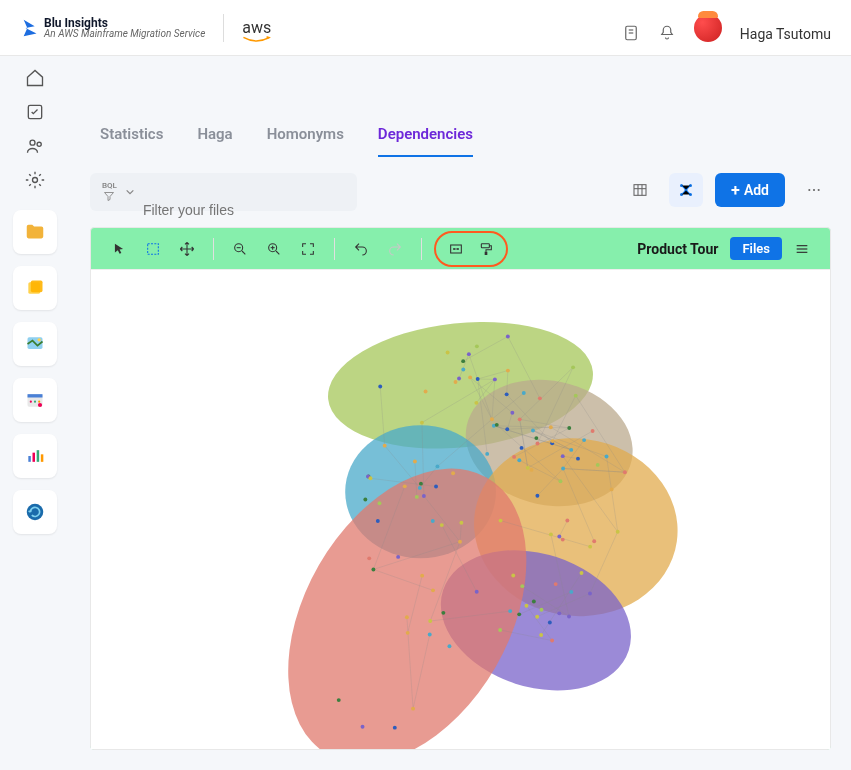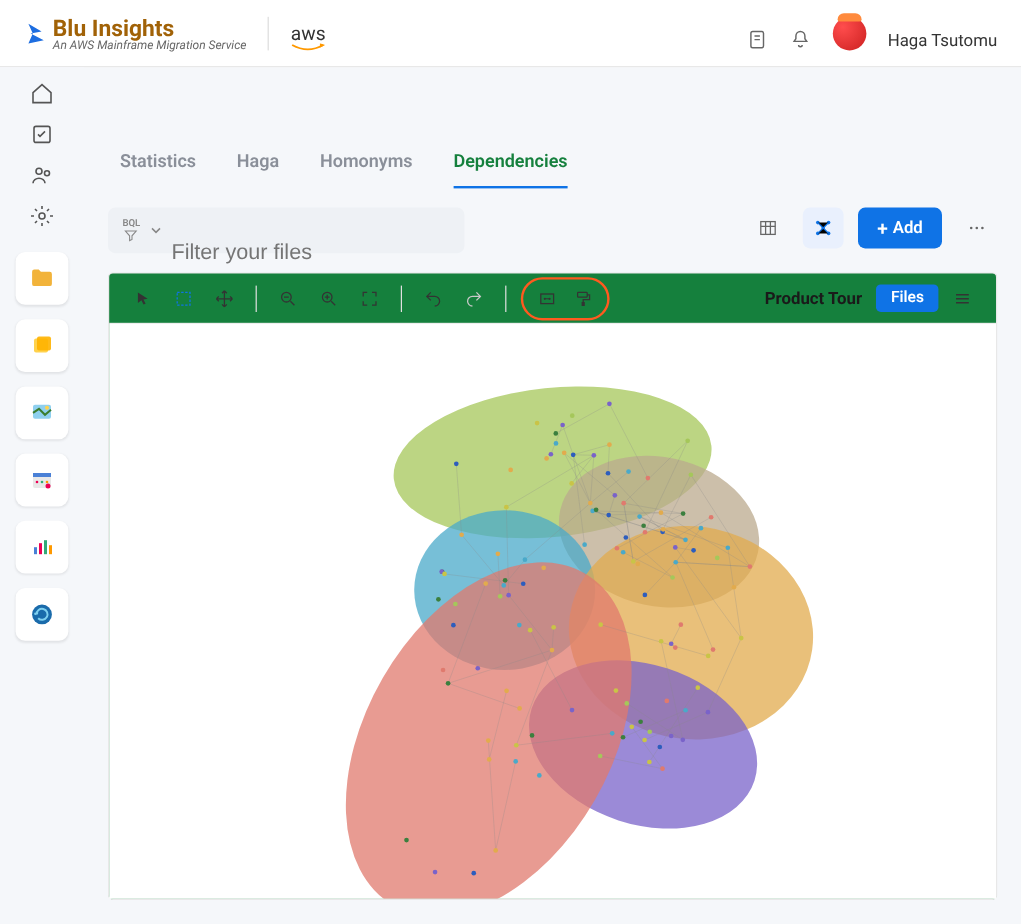--- a/index.html
+++ b/index.html
@@ -2,52 +2,52 @@
 <html><head>
   <meta charset="utf-8">
   <style>
     * { box-sizing: border-box; margin: 0; padding: 0; }
     body { font-family: -apple-system, BlinkMacSystemFont, "Segoe UI", Roboto, sans-serif; background: #f5f7fa; color: #1a1a1a; width:851px; height:770px; overflow:hidden; }
     
     .header { background:#fff; height:56px; display:flex; align-items:center; padding:0 20px; border-bottom:1px solid #e8e8e8; justify-content:space-between; }
     .header-left { display:flex; align-items:center; gap:12px; }
     .logo-group { display:flex; align-items:center; gap:2px; }
     .logo-icon { width:22px; height:22px; color:#0f73e6; }
-    .logo-text { font-weight:700; font-size:19px; color:#a16207; }
+    .logo-text { font-weight:700; font-size:12px; color:#0f172a; }
     .logo-sub { font-size:10px; color:#666; margin-top:-2px;font-style:italic; }
     .divider-v { width:1px; height:28px; background:#ddd; margin:0 6px; }
     .aws-logo { font-weight:400; font-size:16px; color:#333; position:relative; }
     .aws-smile { position:absolute; left:0; right:0; bottom:-6px; }
     .header-right { display:flex; align-items:flex-end; gap:18px; }
     .header-icon { color:#666; cursor:pointer; }
     .avatar { width:28px; height:28px; border-radius:50%; background:radial-gradient(circle at 30% 30%, #ff4d4d, #cc2020); position:relative; }
     .avatar::before { content:""; position:absolute; top:-3px; left:4px; right:4px; height:7px; background:#ff8a3d; border-radius:6px 6px 2px 2px; }
     .user-name { font-size:14px; color:#333; }
     
     .main { display:flex; height:calc(100% - 56px); }
     .left-rail { width:70px; background:#f5f7fa; padding:12px 0; display:flex; flex-direction:column; align-items:center; gap:4px; }
     .rail-group1 { display:flex; flex-direction:column; gap:14px; margin-bottom:16px; }
     .rail-icon { color:#555; cursor:pointer; }
     .rail-card { width:44px; height:44px; border-radius:8px; background:#fff; display:flex; align-items:center; justify-content:center; box-shadow:0 1px 2px rgba(0,0,0,0.08); margin-bottom:8px; cursor:pointer; font-size:18px; }
     
     .content { flex:1; padding:10px 20px 20px 20px; overflow:hidden; display:flex; flex-direction:column; }
     .tabs { display:flex; gap:34px; padding:10px 0 0 10px; }
     .tab { font-size:15px; font-weight:600; color:#8a8f99; padding:6px 0 12px 0; cursor:pointer; border-bottom:2px solid transparent;margin-top:43px; }
-    .tab.active { color:#15803d; border-bottom-color:#0f73e6; }
+    .tab.active { color:#6d28d9; border-bottom-color:#0f73e6; }
     
     .toolbar { display:flex; align-items:flex-start; gap:12px; margin:16px 0; }
     .filter-wrap { flex:1; background:#eef1f5; border-radius:6px; height:38px; display:flex; align-items:center; padding:0 12px; gap:8px; max-width:490px; }
     .bql { font-size:8px; color:#888; font-weight:600; }
     .filter-icon { color:#888; }
-    .filter-input { border:none; background:transparent; outline:none; font-size:18px; color:#0f766e; flex:1;margin-top:36px; }
+    .filter-input { border:none; background:transparent; outline:none; font-size:14px; color:#0f766e; flex:1;margin-top:36px; }
     .tool-btn { width:34px; height:34px; border-radius:6px; display:flex; align-items:center; justify-content:center; cursor:pointer; color:#666; }
     .tool-btn.primary-light { background:#e9f0fd; color:#0f73e6; }
     .add-btn { background:#0f73e6; color:#fff; border-radius:6px; padding:0 16px; height:34px; display:flex; align-items:center; gap:4px; font-weight:600; font-size:14px; cursor:pointer; }
     
-    .panel { background:#15803d; border:1px solid #e8e8e8; border-radius:4px; flex:1; display:flex; flex-direction:column; min-height:0; }
+    .panel { background:#86efac; border:1px solid #e8e8e8; border-radius:4px; flex:1; display:flex; flex-direction:column; min-height:0; }
     .panel-toolbar { height:42px; border-bottom:1px solid #eee; display:flex; align-items:center; padding:0 14px; gap:6px; }
     .ptool { width:28px; height:28px; display:flex; align-items:center; justify-content:center; color:#555; cursor:pointer; border-radius:4px; }
     .ptool.disabled { color:#c8c8c8; cursor:default; }
     .tool-sep { width:1px; height:22px; background:#e0e0e0; margin:0 6px; }
     .highlight-ring { border:2.5px solid #ff5a1f; border-radius:18px; padding:2px 6px; display:flex; gap:2px; }
     .panel-toolbar .spacer { flex:1; }
     .product-tour { font-weight:700; font-size:14px; margin-right:6px; }
     .save-btn { background:#0f73e6; color:#fff; border-radius:4px; padding:4px 12px; font-size:13px; font-weight:600; cursor:pointer; }
     
     .canvas { flex:1; position:relative; background:#fff; overflow:hidden; }

